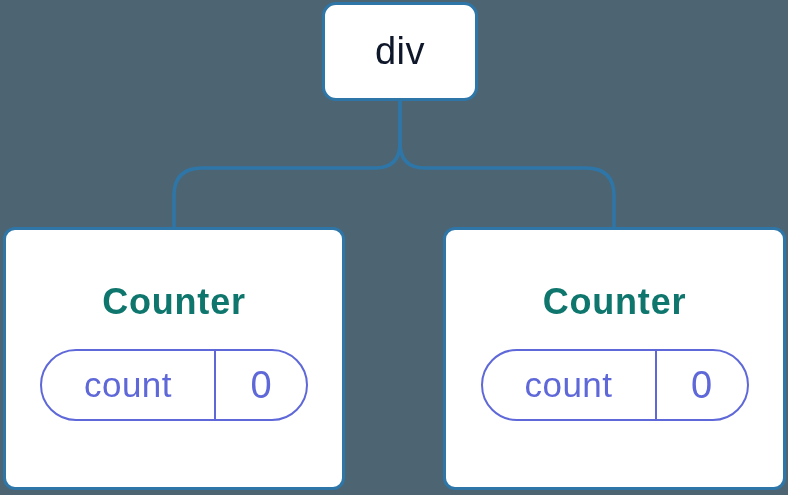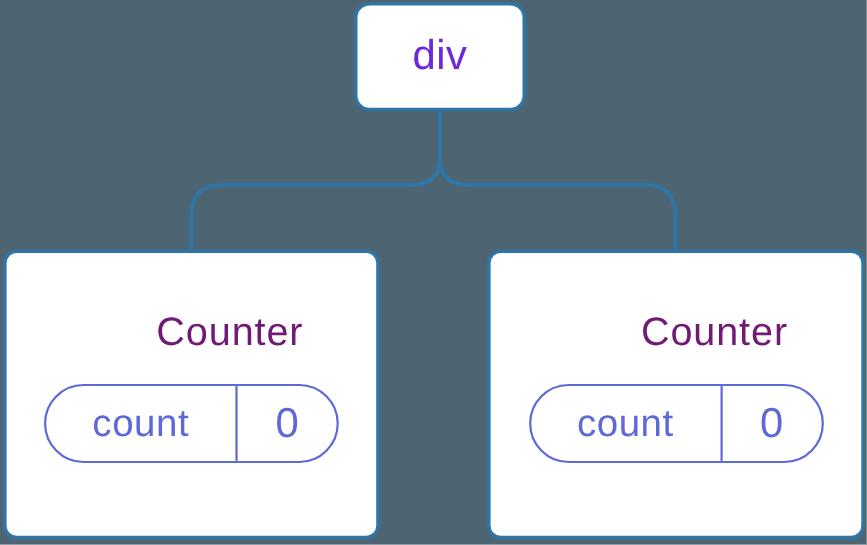--- a/index.html
+++ b/index.html
@@ -37,21 +37,21 @@
     height: 99px;
     box-sizing: border-box;
     background: #ffffff;
     border: 3px solid #2e76a8;
     border-radius: 14px;
     display: flex;
     align-items: center;
     justify-content: center;
   }
   .node-root .root-label {
-    color: #6d28d9;
+    color: #0f172a;
     font-size: 38px;
     font-weight: 500;
     letter-spacing: 0.5px;
   }
   .card {
     position: absolute;
     top: 227px;
     height: 263px;
     box-sizing: border-box;
     background: #ffffff;
@@ -59,26 +59,25 @@
     border-radius: 12px;
   }
   .card.left  { left: 3px;   width: 342px; }
   .card.right { left: 443px; width: 343px; }
   .card-title {
     position: absolute;
     top: 47px;
     left: 0;
     width: 100%;
     text-align: center;
-    color: #701a75;
+    color: #0f766e;
     font-size: 36px;
-    font-weight: 400;
+    font-weight: 700;
     letter-spacing: 0.8px;
     line-height: 50px;
-    padding-left: 35px;
   }
   .state-pill {
     position: absolute;
     top: 119px;
     left: 50%;
     transform: translateX(-50%);
     width: 268px;
     height: 72px;
     box-sizing: border-box;
     border: 2px solid #5f68d8;

